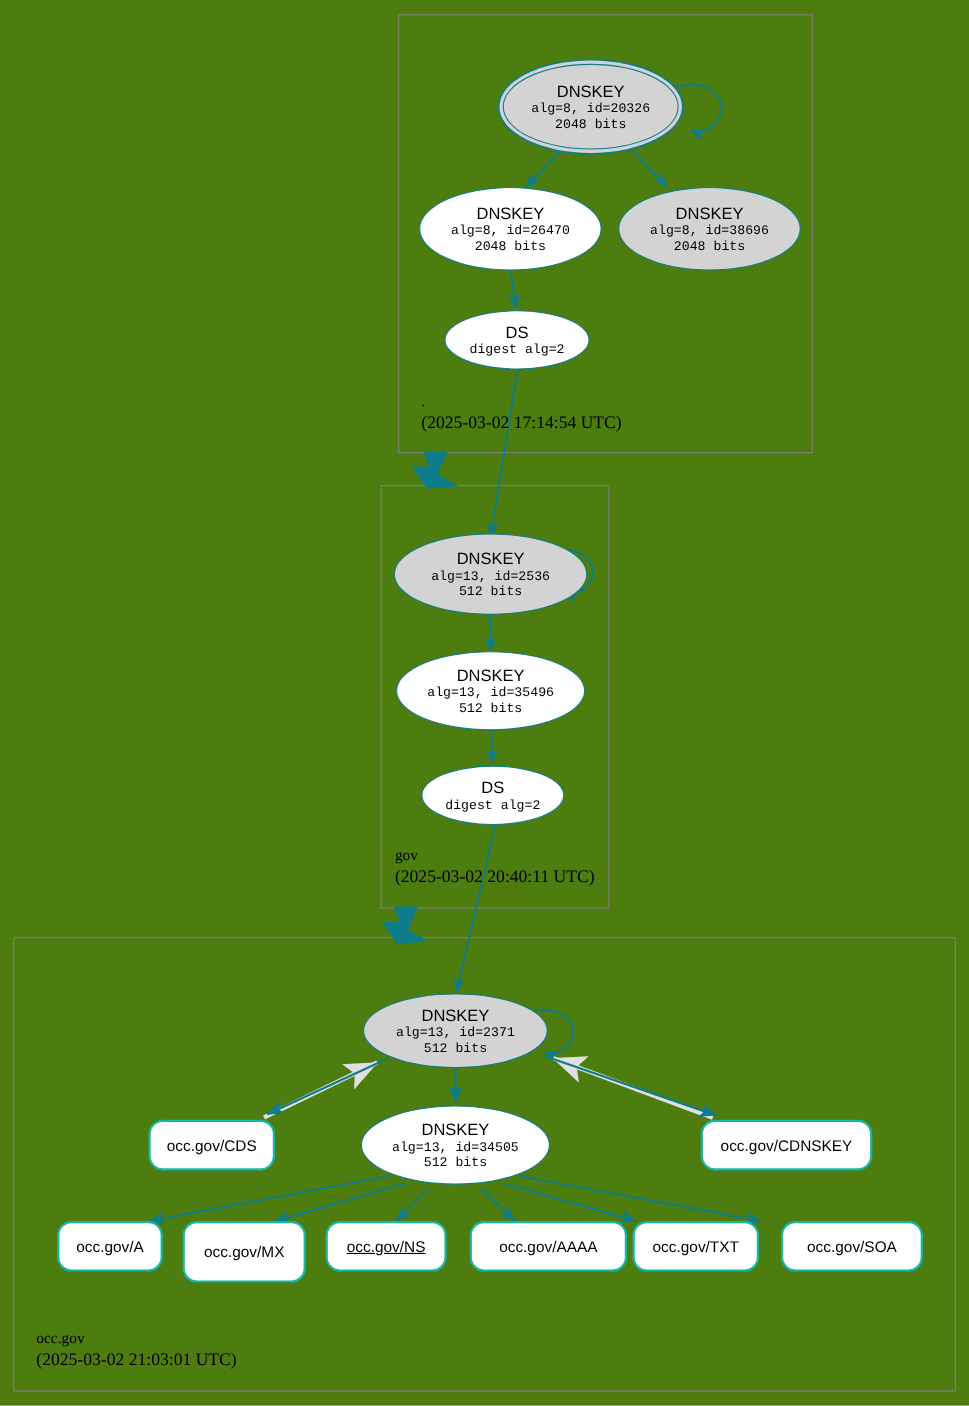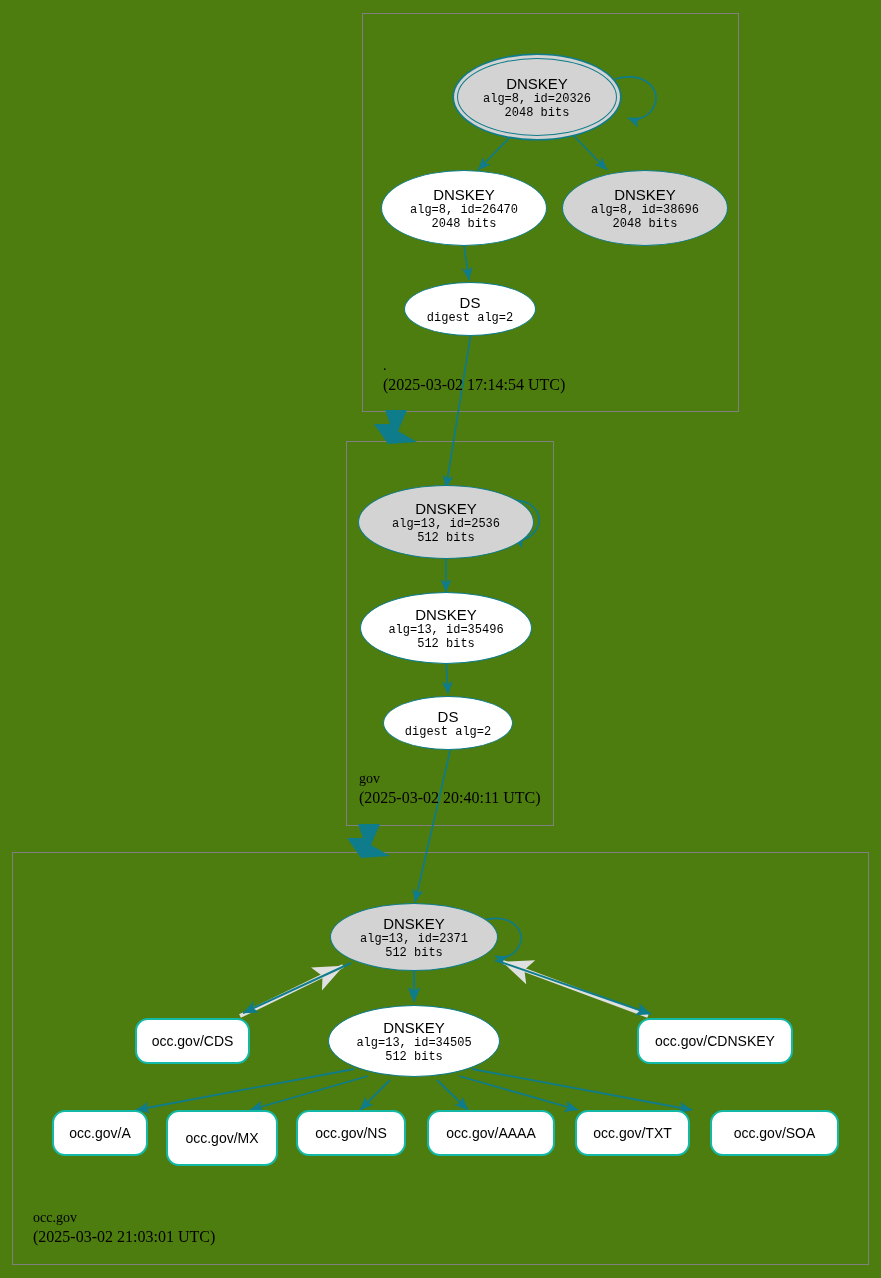--- a/index.html
+++ b/index.html
@@ -205,25 +205,25 @@
   </div>
 
   <div class="node rrbox" style="left:52px; top:1110px; width:96px; height:46px;">
     <span class="rrlabel">occ.gov/A</span>
   </div>
 
   <div class="node rrbox" style="left:166px; top:1110px; width:112px; height:56px;">
     <span class="rrlabel">occ.gov/MX</span>
   </div>
 
-  <div class="node rrbox" style="left:296px; top:1110px; width:110px; height:46px;">
+  <div class="node rrbox" style="left:296px; top:1110px; width:110px; height:46px;text-decoration:underline;">
     <span class="rrlabel">occ.gov/NS</span>
   </div>
 
-  <div class="node rrbox" style="left:427px; top:1110px; width:128px; height:46px;">
+  <div class="node rrbox" style="left:427px; top:1110px; width:143px; height:46px;">
     <span class="rrlabel">occ.gov/AAAA</span>
   </div>
 
   <div class="node rrbox" style="left:575px; top:1110px; width:115px; height:46px;">
     <span class="rrlabel">occ.gov/TXT</span>
   </div>
 
   <div class="node rrbox" style="left:710px; top:1110px; width:129px; height:46px;">
     <span class="rrlabel">occ.gov/SOA</span>
   </div>

